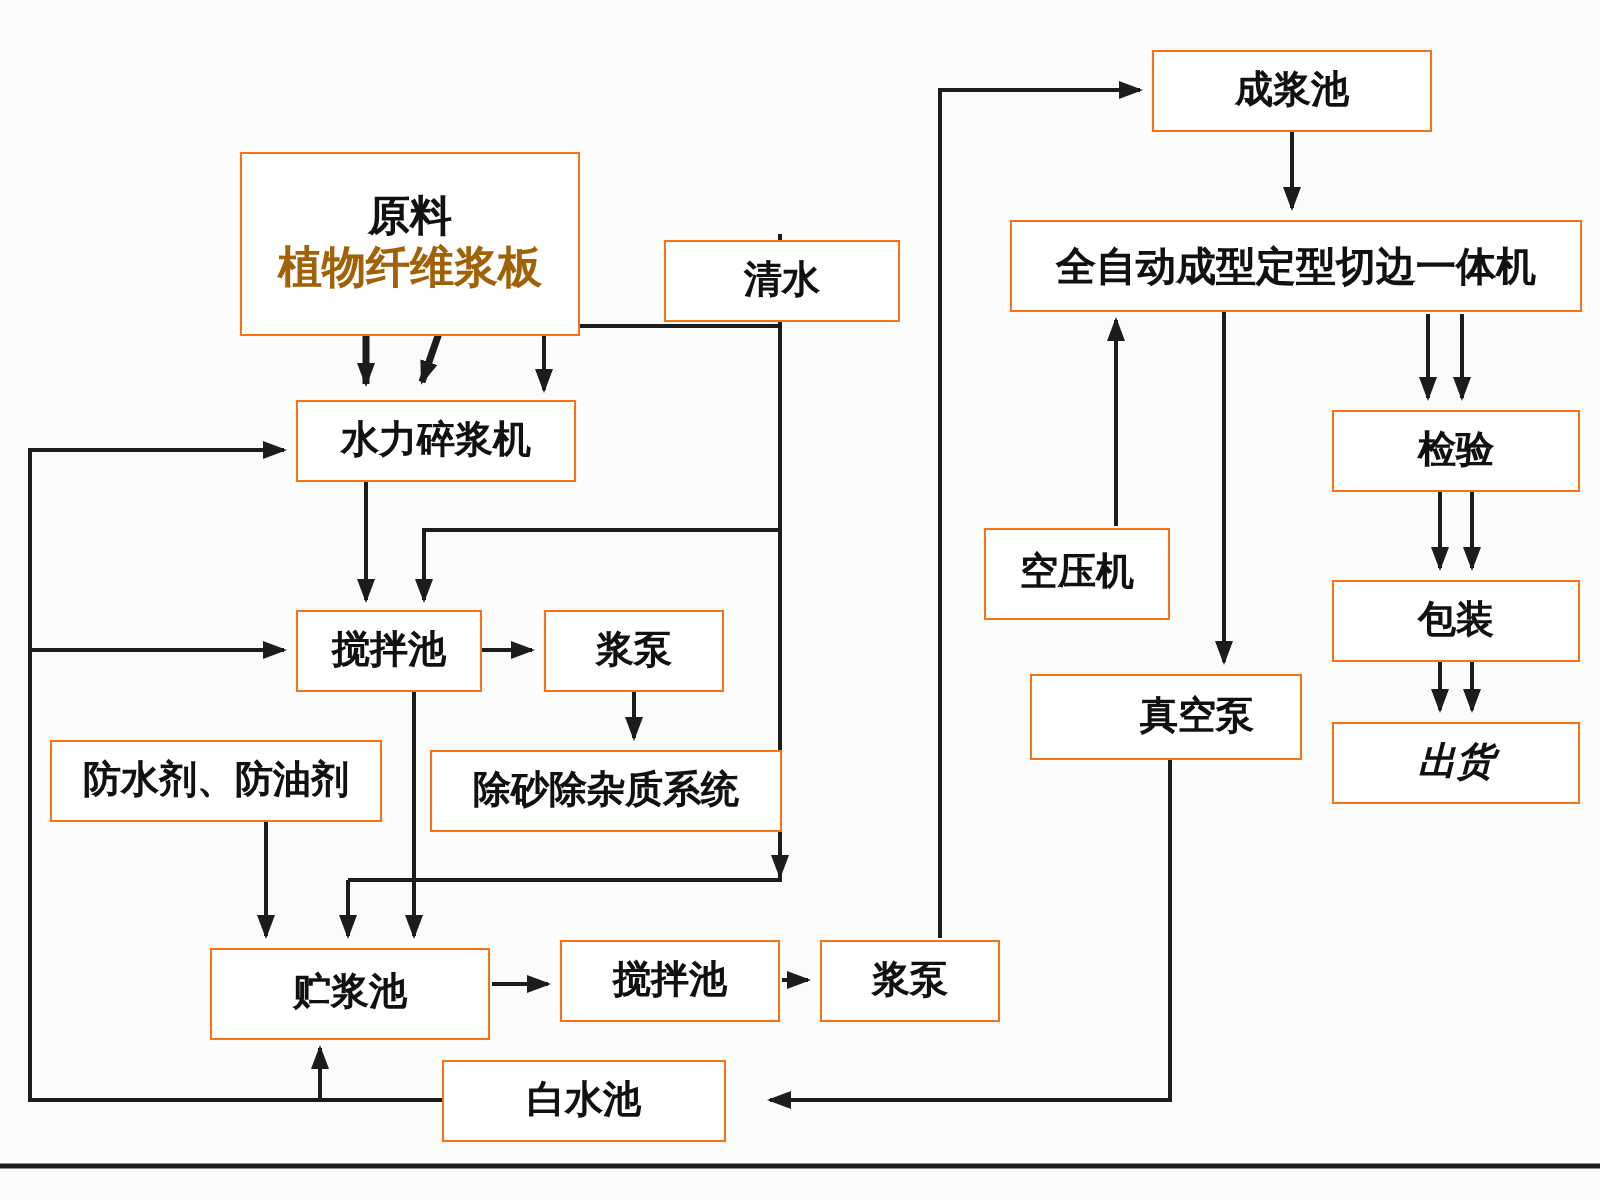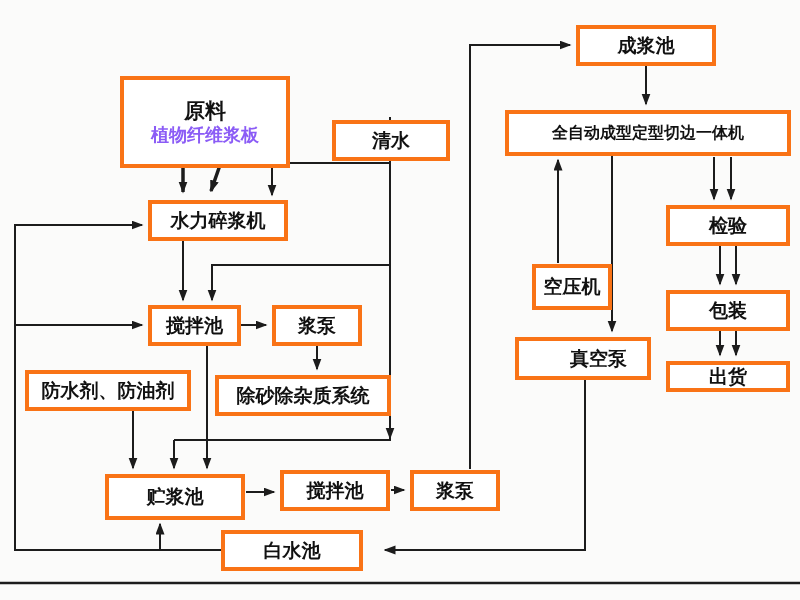--- a/index.html
+++ b/index.html
@@ -16,38 +16,38 @@
     overflow: hidden;
   }
   #wires {
     position: absolute;
     left: 0; top: 0;
     width: 800px; height: 600px;
   }
   .node {
     position: absolute;
     box-sizing: border-box;
-    border: 4px solid #f97316;
+    border: 1px solid #f97316;
     background: #ffffff;
     display: flex;
     flex-direction: column;
     align-items: center;
     justify-content: center;
     text-align: center;
     font-weight: bold;
     font-size: 19px;
     color: #111111;
     line-height: 1.25;
     z-index: 2;
   }
   .node .sub {
-    color: #8b5cf6;
-    font-size: 18px;
+    color: #a16207;
+    font-size: 22px;
   }
-  .node.big-title { font-size: 16px; }
+  .node.big-title { font-size: 20px; }
   .wire {
     fill: none;
     stroke: #1c1c1c;
     stroke-width: 2;
   }
   .wire.thick { stroke-width: 3.5; }
   .wire.rule { stroke-width: 2.5; }
 </style>
 </head>
 <body>
@@ -129,41 +129,41 @@
   </div>
 
   <div class="node" style="left:272px; top:305px; width:90px; height:41px;">
     <span>浆泵</span>
   </div>
 
   <div class="node" style="left:666px; top:205px; width:124px; height:41px;">
     <span>检验</span>
   </div>
 
-  <div class="node" style="left:532px; top:264px; width:80px; height:46px;">
+  <div class="node" style="left:492px; top:264px; width:93px; height:46px;">
     <span>空压机</span>
   </div>
 
   <div class="node" style="left:215px; top:375px; width:176px; height:41px;">
     <span>除砂除杂质系统</span>
   </div>
 
   <div class="node" style="left:25px; top:370px; width:166px; height:41px;">
     <span>防水剂、防油剂</span>
   </div>
 
   <div class="node" style="left:666px; top:290px; width:124px; height:41px;">
     <span>包装</span>
   </div>
 
   <div class="node" style="left:515px; top:337px; width:136px; height:43px;padding-left:31px;">
     <span>真空泵</span>
   </div>
 
-  <div class="node" style="left:666px; top:361px; width:124px; height:31px;">
+  <div class="node" style="left:666px; top:361px; width:124px; height:41px;font-style:italic;">
     <span>出货</span>
   </div>
 
   <div class="node" style="left:105px; top:474px; width:140px; height:46px;">
     <span>贮浆池</span>
   </div>
 
   <div class="node" style="left:280px; top:470px; width:110px; height:41px;">
     <span>搅拌池</span>
   </div>

